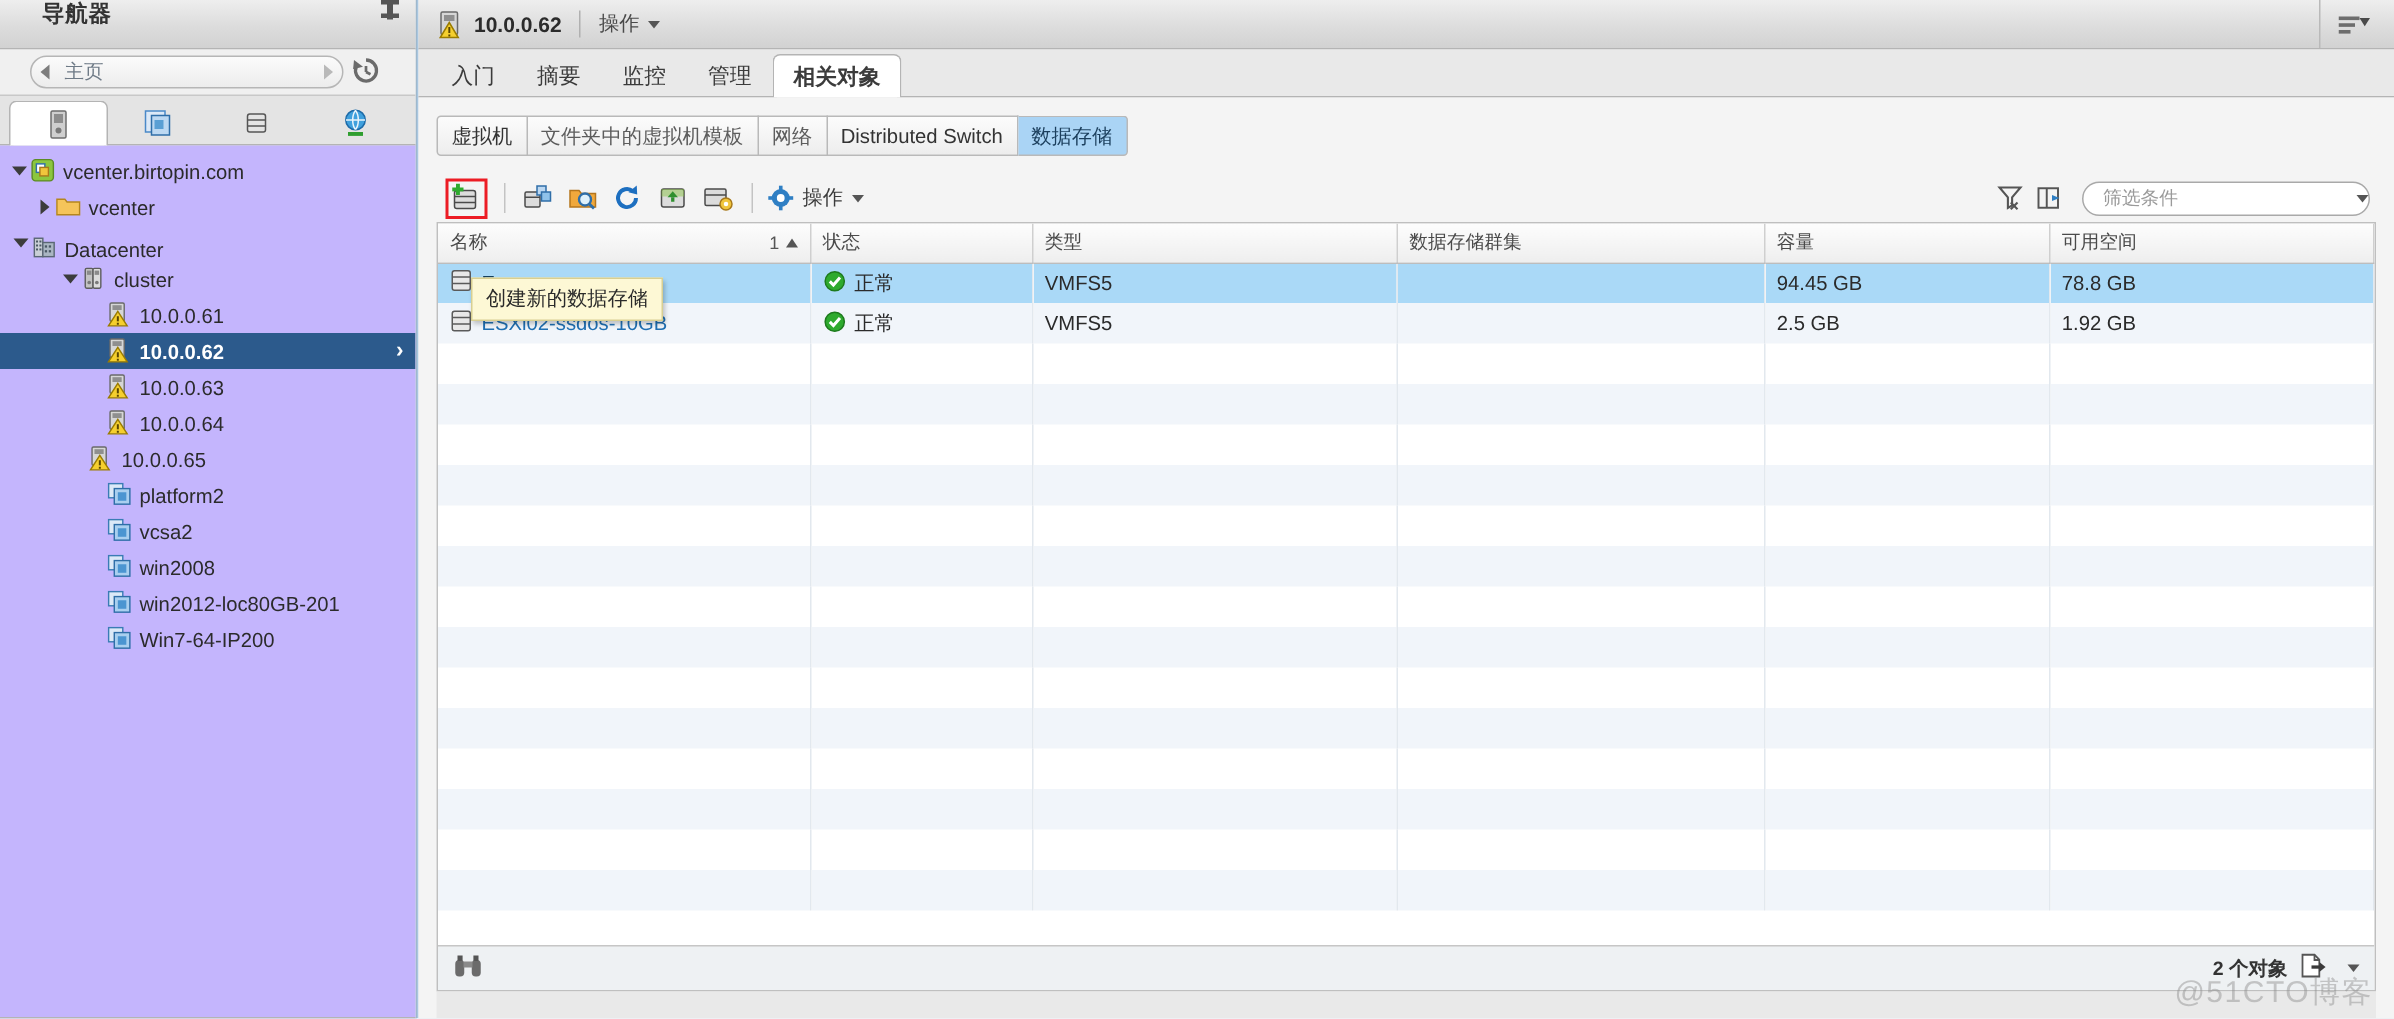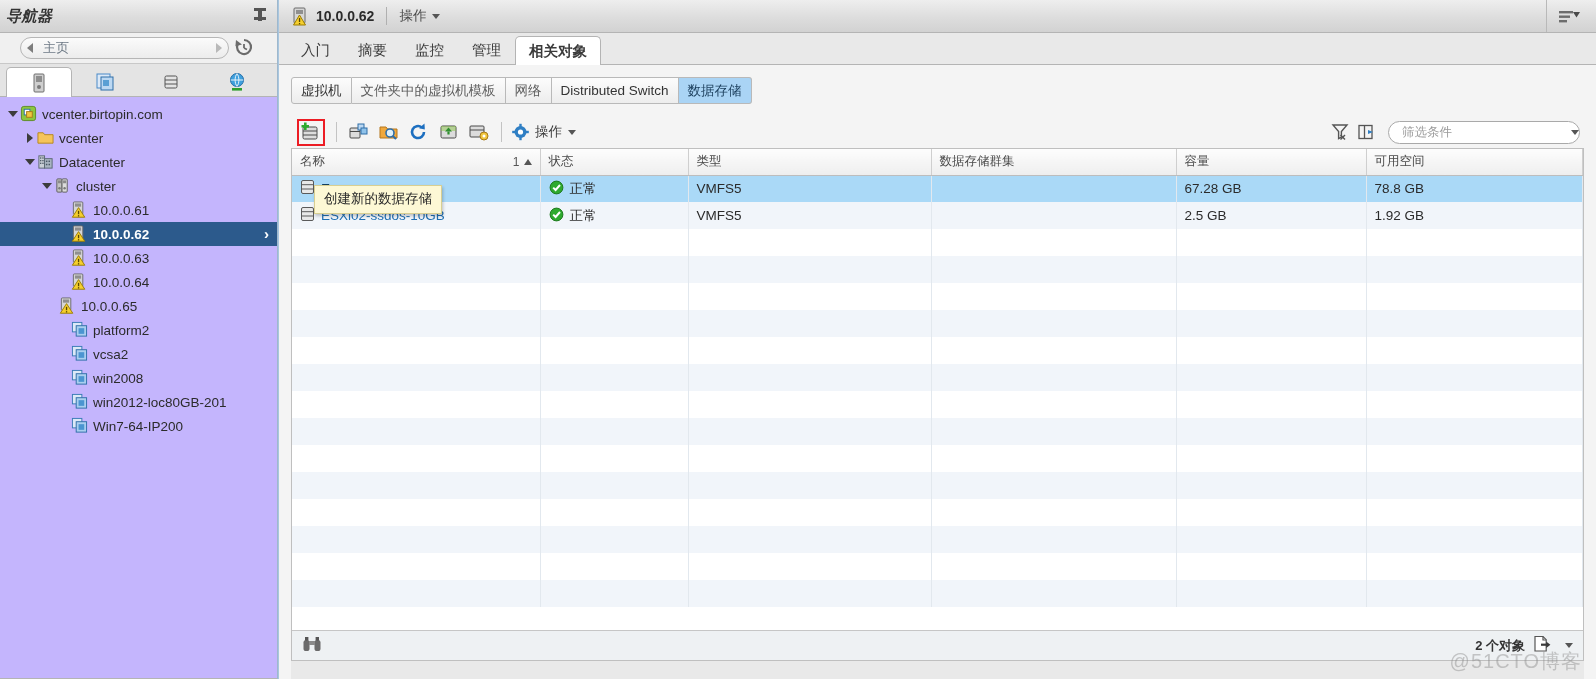--- a/index.html
+++ b/index.html
@@ -18,21 +18,21 @@
   #navigator {
     position: absolute; left: 0; top: 0; width: 278px; height: 679px;
     background: #f2f2f2;
     border-right: 1px solid #9fb8cc;
     display: flex; flex-direction: column;
   }
   .nav-header {
     height: 33px; flex: 0 0 33px;
     background: linear-gradient(to bottom, #eeeeee 0%, #dcdcdc 55%, #d2d2d2 100%);
     border-bottom: 1px solid #b4b4b4;
-    display: flex; align-items: center; padding: 0 10px 0 6px; font-style: italic;
+    display: flex; align-items: flex-start; padding: 0 10px 0 28px;
   }
   .nav-header-title { font-weight: bold; font-size: 15px; color: #333; flex: 1; letter-spacing: .5px; }
   .pin-icon { width: 14px; height: 16px; position: relative; cursor: pointer; }
   .pin-icon::before {
     content: ""; position: absolute; left: 5px; top: 1px; width: 4px; height: 12px; background: #555;
   }
   .pin-icon::after {
     content: ""; position: absolute; left: 1px; top: 0px; width: 12px; height: 3px; background: #555;
     box-shadow: 0 9px 0 0 #555;
   }
@@ -289,21 +289,21 @@
             </svg></span>
           <span class="tree-label">vcenter.birtopin.com</span>
         </div>
         <div class="tree-row" style="padding-left: 23px;">
           <span class="tree-toggle collapsed"></span>
           <span class="tree-ico"><svg width="17" height="17" viewBox="0 0 18 18">
               <path d="M1 4h5.6l1.5 2H17v9H1z" fill="#f5c45a" stroke="#b5861d"></path>
             </svg></span>
           <span class="tree-label">vcenter</span>
         </div>
-        <div class="tree-row" style="padding-left: 23px;">
+        <div class="tree-row" style="padding-left: 7px; align-items: flex-end;">
           <span class="tree-toggle expanded"></span>
           <span class="tree-ico"><svg width="17" height="17" viewBox="0 0 18 18">
               <rect x="2" y="3" width="6" height="13" fill="#c9cfd6" stroke="#5a6774"></rect>
               <rect x="8" y="6" width="8" height="10" fill="#aab6c2" stroke="#5a6774"></rect>
               <g fill="#4a5864">
                 <rect x="3.2" y="4.6" width="1.4" height="1.4"></rect>
                 <rect x="5.6" y="4.6" width="1.4" height="1.4"></rect>
                 <rect x="3.2" y="7.4" width="1.4" height="1.4"></rect>
                 <rect x="5.6" y="7.4" width="1.4" height="1.4"></rect>
                 <rect x="3.2" y="10.2" width="1.4" height="1.4"></rect>
@@ -645,21 +645,21 @@
                       <span>VMFS5</span>
                     </div>
                   </td>
                   <td>
                     <div class="cell-flex">
                       <span></span>
                     </div>
                   </td>
                   <td>
                     <div class="cell-flex">
-                      <span>67.28 GB</span>
+                      <span>94.45 GB</span>
                     </div>
                   </td>
                   <td>
                     <div class="cell-flex">
                       <span>78.8 GB</span>
                     </div>
                   </td>
                 </tr>
                 <tr class="row-odd">
                   <td>

